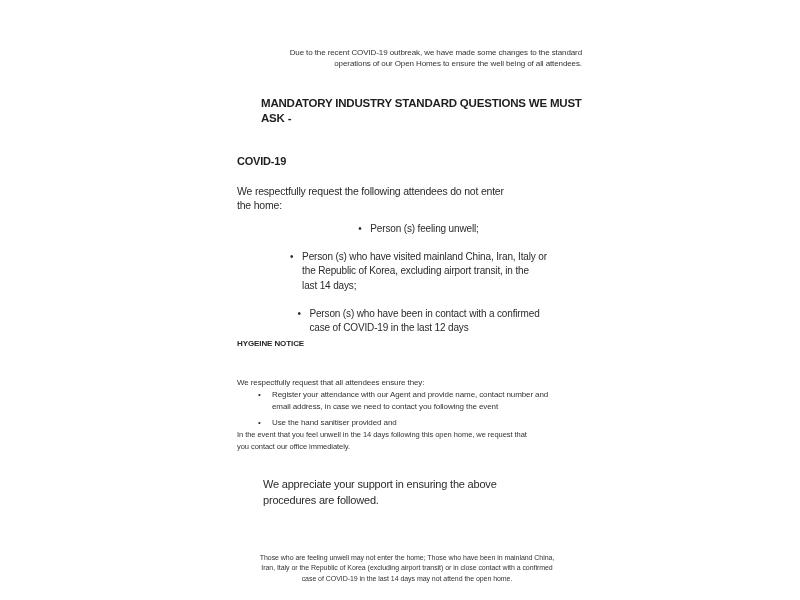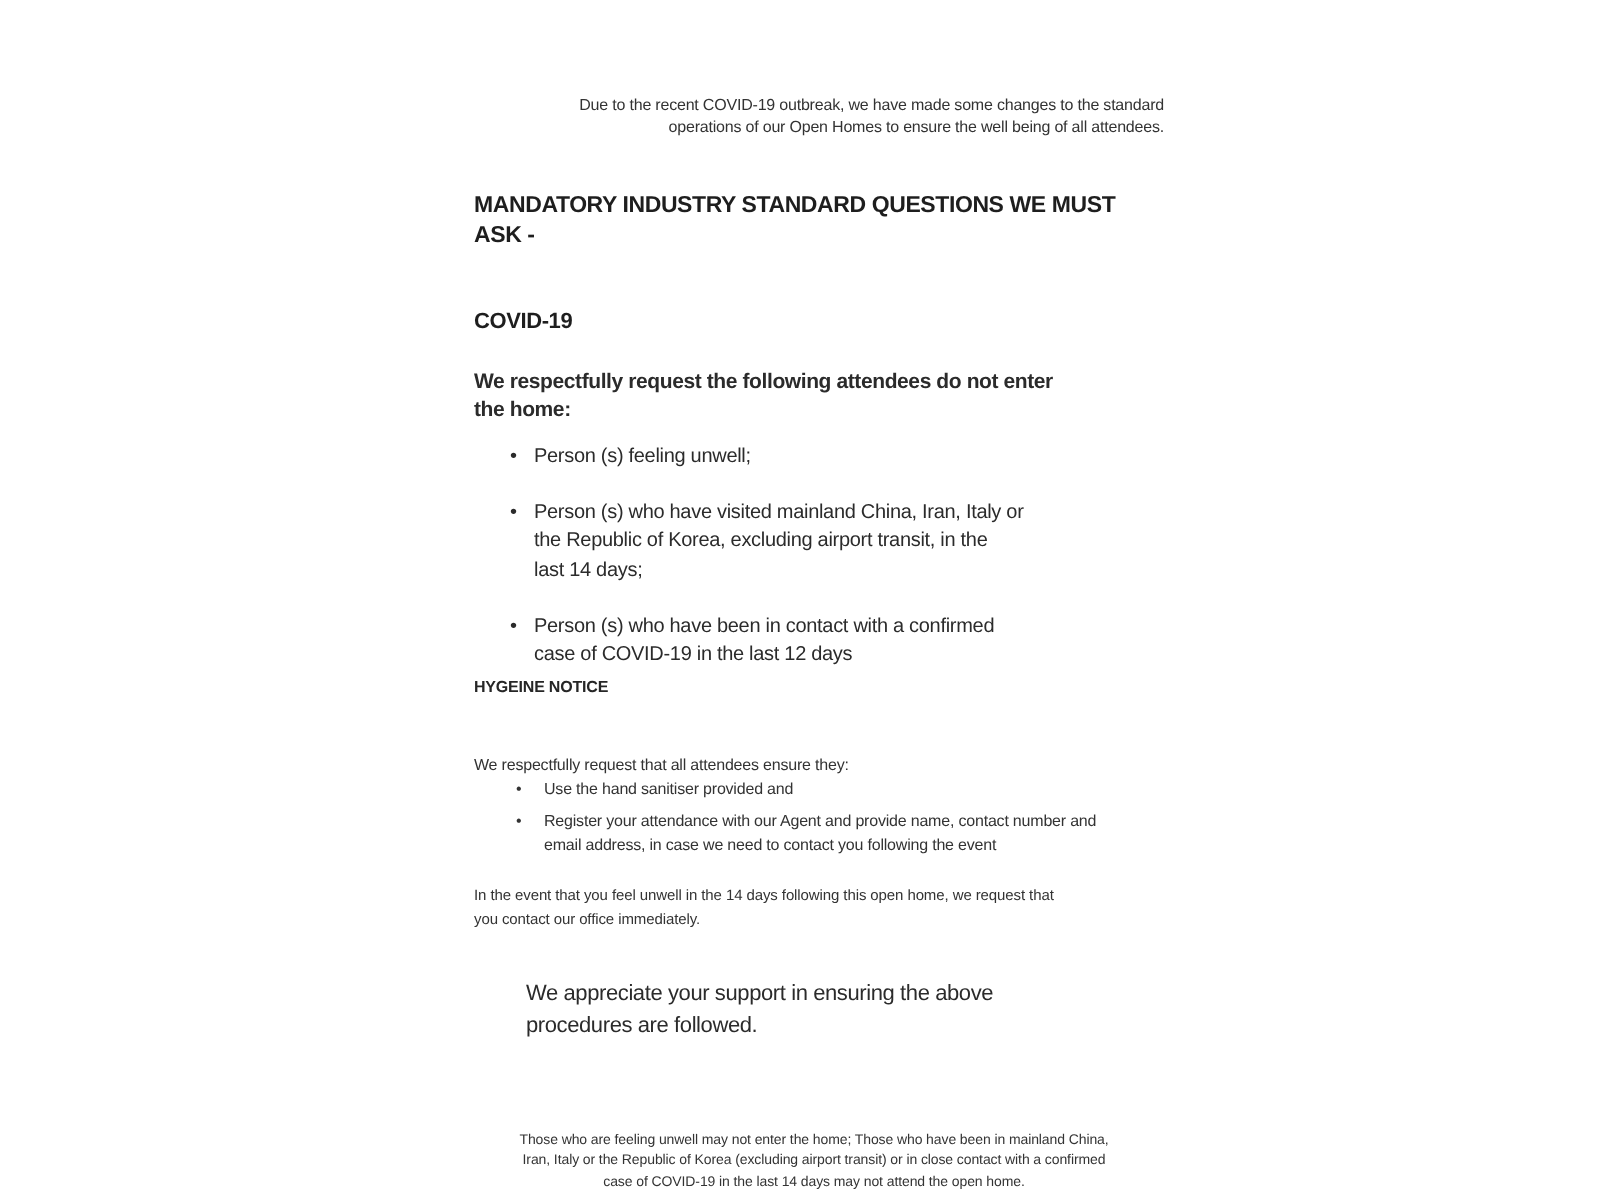--- a/index.html
+++ b/index.html
@@ -25,41 +25,42 @@
     letter-spacing: -0.1px;
     color: #333333;
     text-align: right;
   }
   .main-heading {
     margin-top: 27px;
     font-size: 11.5px; line-height: 14.5px;
     font-weight: bold;
     letter-spacing: -0.2px;
     color: #1e1e1e;
+    margin-left: 24px;
   }
   .covid-heading {
     margin-top: 29px;
     font-size: 11px; line-height: 15px;
     font-weight: bold;
     letter-spacing: -0.2px;
     color: #1e1e1e;
   }
   .covid-intro {
     margin-top: 15px;
     font-size: 10.5px; line-height: 14.4px;
     letter-spacing: -0.2px;
     color: #2b2b2b;
-    font-weight: bold;
   }
   .bullets-lg { margin-top: 9px; }
   .bullets-lg .li {
     display: flex;
     font-size: 10px; line-height: 14.7px;
     letter-spacing: -0.15px;
     color: #2b2b2b;
+    justify-content: center;
   }
   .bullets-lg .li + .li { margin-top: 13px; }
   .bullets-lg .dot { width: 12px; margin-left: 18px; flex: none; }
   .dot::before { content: "\2022"; }
 
   .hygiene-heading {
     margin-top: 2px;
     font-size: 8px; line-height: 11px;
     font-weight: bold;
     letter-spacing: -0.1px;
@@ -75,21 +76,20 @@
   .bullets-sm .li {
     display: flex;
     font-size: 8px; line-height: 12px;
     letter-spacing: -0.1px;
     color: #333333;
   }
   .bullets-sm .li + .li { margin-top: 3.5px; }
   .bullets-sm .dot { width: 14px; margin-left: 21px; flex: none; }
 
   .unwell-note {
-    margin-top: 13px;
     font-size: 7.5px; line-height: 12.5px;
     letter-spacing: -0.05px;
     color: #333333;
   }
   .closing {
     margin-top: 22px;
     font-size: 11px; line-height: 16px;
     letter-spacing: -0.2px;
     color: #2b2b2b;
     margin-left: 26px;
@@ -137,26 +137,26 @@
     </div>
   </div>
 
   <h3 class="hygiene-heading pre">HYGEINE NOTICE</h3>
 
   <p class="hygiene-intro pre">We respectfully request that all attendees ensure they:</p>
 
   <div class="bullets-sm">
     <div class="li">
       <span class="dot"></span>
-      <span class="pre">Use the hand sanitiser provided and</span>
+      <span class="pre">Register your attendance with our Agent and provide name, contact number and
+email address, in case we need to contact you following the event</span>
     </div>
     <div class="li">
       <span class="dot"></span>
-      <span class="pre">Register your attendance with our Agent and provide name, contact number and
-email address, in case we need to contact you following the event</span>
+      <span class="pre">Use the hand sanitiser provided and</span>
     </div>
   </div>
 
   <p class="unwell-note pre">In the event that you feel unwell in the 14 days following this open home, we request that
 you contact our office immediately.</p>
 
   <p class="closing pre">We appreciate your support in ensuring the above
 procedures are followed.</p>
 
   <p class="footer pre">Those who are feeling unwell may not enter the home; Those who have been in mainland China,

